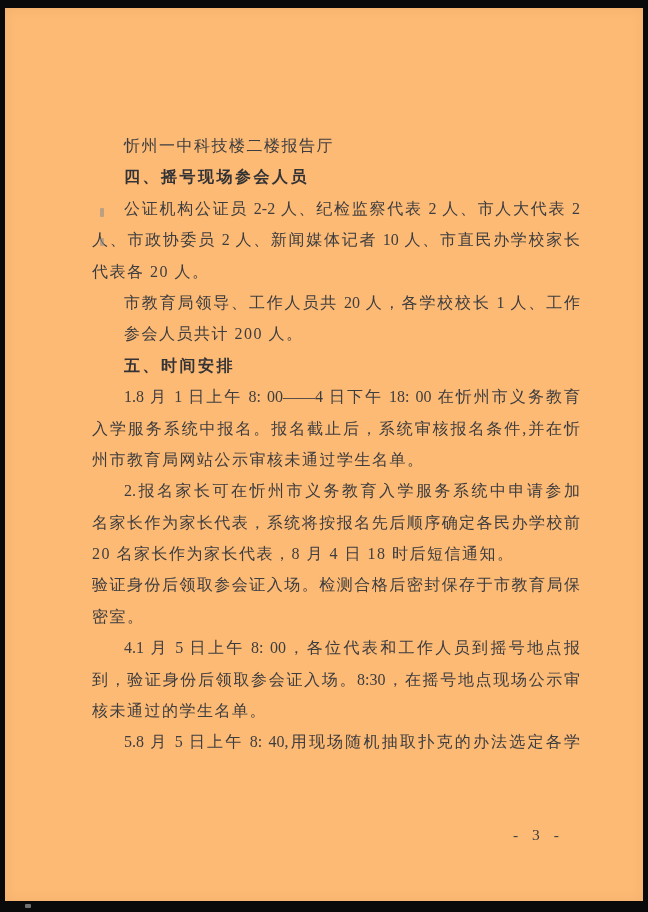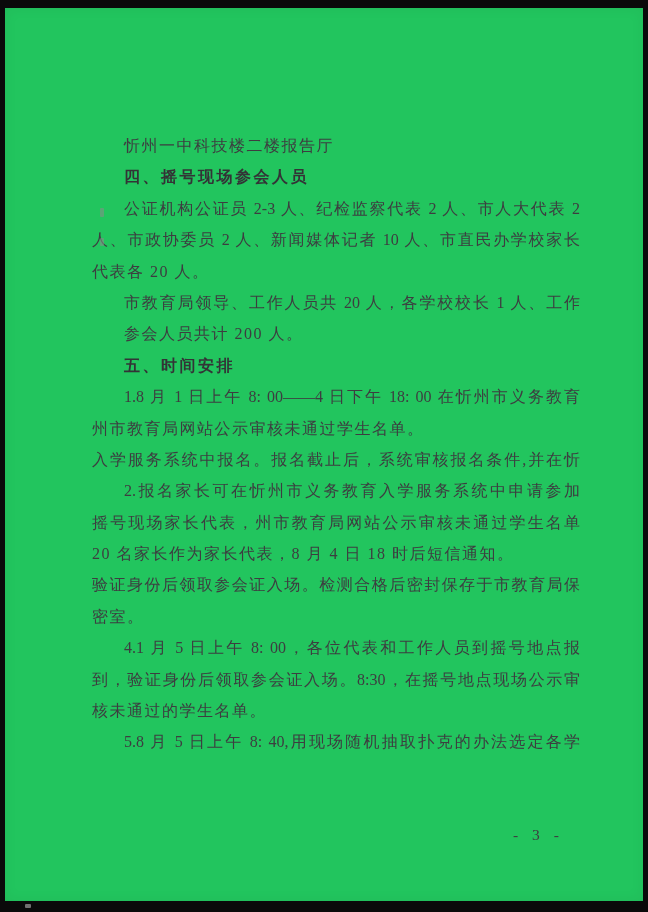--- a/index.html
+++ b/index.html
@@ -16,21 +16,21 @@
     height: 912px;
     background: #0a0a0a; 
   }
   
   .page {
     position: absolute;
     left: 5px;
     top: 8px;
     width: 638px;
     height: 893px;
-    background: #22c55e;
+    background: #fdba74;
     box-shadow: inset 0 0 14px rgba(0,0,0,0.05);
   }
   .text-block {
     position: absolute;
     left: 87px;
     top: 122px;
     width: 488px;
     color: #3d3d40;
     font-family: "Liberation Serif", "DejaVu Serif", serif;
     font-size: 16px;
@@ -81,31 +81,31 @@
   .speck.s3 { left: 20px; top: 896px; width: 6px; height: 4px; opacity: 0.8; }
 </style>
 </head>
 <body>
 
 <div class="scan">
   <div class="page">
     <div class="text-block">
         <div class="line indent">忻州一中科技楼二楼报告厅</div>
         <div class="line heading indent">四、摇号现场参会人员</div>
-        <div class="line indent fill">公证机构公证员 2-3 人、纪检监察代表 2 人、市人大代表 2</div>
+        <div class="line indent fill">公证机构公证员 2-2 人、纪检监察代表 2 人、市人大代表 2</div>
         <div class="line fill">人、市政协委员 2 人、新闻媒体记者 10 人、市直民办学校家长</div>
         <div class="line">代表各 20 人。</div>
         <div class="line indent fill">市教育局领导、工作人员共 20 人，各学校校长 1 人、工作</div>
         <div class="line indent">参会人员共计 200 人。</div>
         <div class="line heading indent">五、时间安排</div>
         <div class="line indent fill">1.8 月 1 日上午 8: 00——4 日下午 18: 00 在忻州市义务教育</div>
+        <div class="line fill">入学服务系统中报名。报名截止后，系统审核报名条件,并在忻</div>
         <div class="line">州市教育局网站公示审核未通过学生名单。</div>
-        <div class="line fill">入学服务系统中报名。报名截止后，系统审核报名条件,并在忻</div>
         <div class="line indent fill">2.报名家长可在忻州市义务教育入学服务系统中申请参加</div>
-        <div class="line fill">摇号现场家长代表，州市教育局网站公示审核未通过学生名单</div>
+        <div class="line fill">名家长作为家长代表，系统将按报名先后顺序确定各民办学校前</div>
         <div class="line">20 名家长作为家长代表，8 月 4 日 18 时后短信通知。</div>
         <div class="line fill">验证身份后领取参会证入场。检测合格后密封保存于市教育局保</div>
         <div class="line">密室。</div>
         <div class="line indent fill">4.1 月 5 日上午 8: 00，各位代表和工作人员到摇号地点报</div>
         <div class="line fill">到，验证身份后领取参会证入场。8:30，在摇号地点现场公示审</div>
         <div class="line">核未通过的学生名单。</div>
         <div class="line indent fill">5.8 月 5 日上午 8: 40,用现场随机抽取扑克的办法选定各学</div>
       </div>
     <div class="page-number">- 3 -</div>
     <div class="speck s1"></div>

